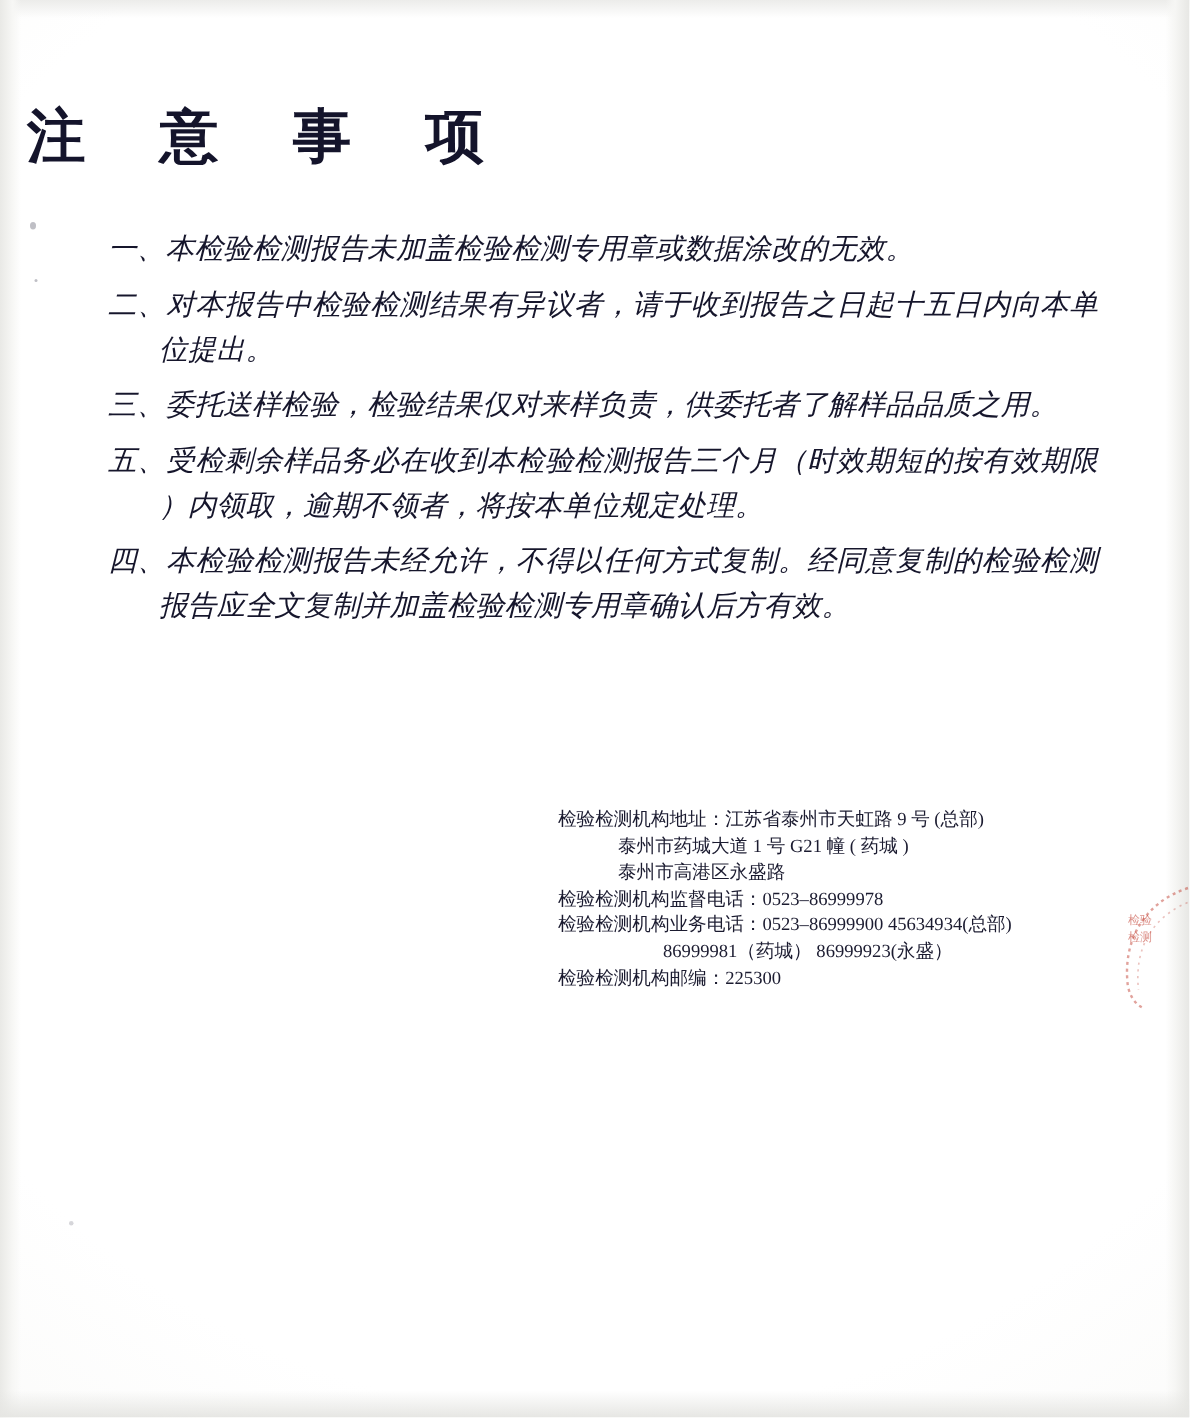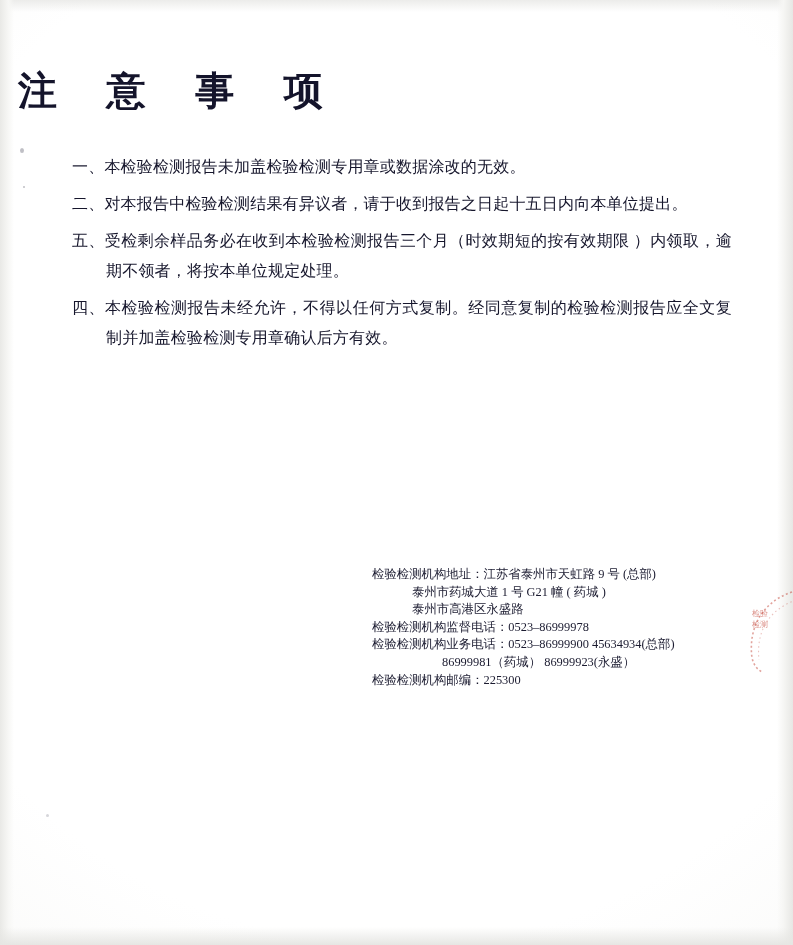--- a/index.html
+++ b/index.html
@@ -68,37 +68,38 @@
   }
 
   
   .notice-list {
     position: absolute;
     top: 152px;
     left: 72px;
     width: 660px;
   }
   .notice-item {
-    font-size: 16px;
+    font-size: 19px;
     line-height: 30px;
     margin-bottom: 7px;
     color: #16162c;
     letter-spacing: 0.2px;
     text-align: justify;
+    font-style: italic;
   }
   .notice-item .cont {
     display: block;
     padding-left: 34px;
     text-indent: -34px;
   }
 
   
   .footer-block {
     position: absolute;
-    top: 566px;
+    top: 538px;
     left: 372px;
     width: 330px;
     font-size: 12.4px;
     line-height: 17.6px;
     color: #1b1b30;
     font-family: "Liberation Serif", "DejaVu Serif", serif;
   }
   .footer-line {
     white-space: nowrap;
   }
@@ -153,20 +154,23 @@
   <div class="doc-title">注 意 事 项</div>
 
   <div class="notice-list">
     <div class="notice-item">
       <span class="cont">一、本检验检测报告未加盖检验检测专用章或数据涂改的无效。</span>
     </div>
     <div class="notice-item">
       <span class="cont">二、对本报告中检验检测结果有异议者，请于收到报告之日起十五日内向本单位提出。</span>
     </div>
     <div class="notice-item">
+      <span class="cont">三、委托送样检验，检验结果仅对来样负责，供委托者了解样品品质之用。</span>
+    </div>
+    <div class="notice-item">
       <span class="cont">五、受检剩余样品务必在收到本检验检测报告三个月（时效期短的按有效期限 ）内领取，逾期不领者，将按本单位规定处理。</span>
     </div>
     <div class="notice-item">
       <span class="cont">四、本检验检测报告未经允许，不得以任何方式复制。经同意复制的检验检测报告应全文复制并加盖检验检测专用章确认后方有效。</span>
     </div>
   </div>
 
   <div class="footer-block">
     <div class="footer-line">检验检测机构地址：江苏省泰州市天虹路 9 号 (总部)</div>
     <div class="footer-line indent1">泰州市药城大道 1 号 G21 幢 ( 药城 )</div>

